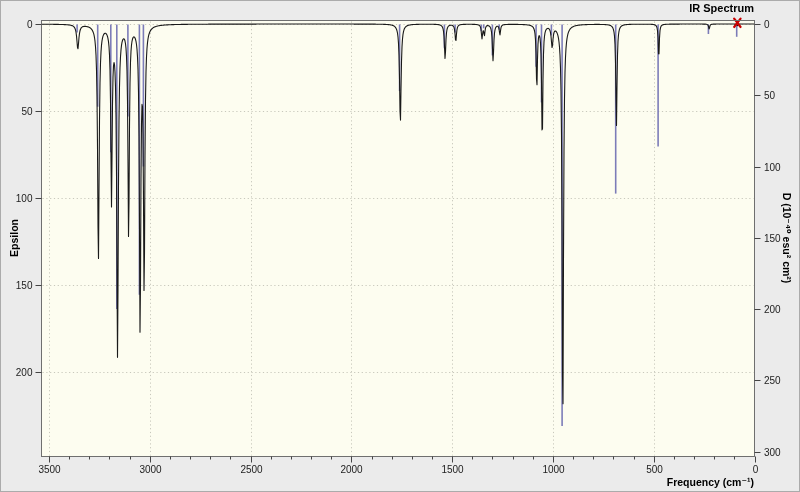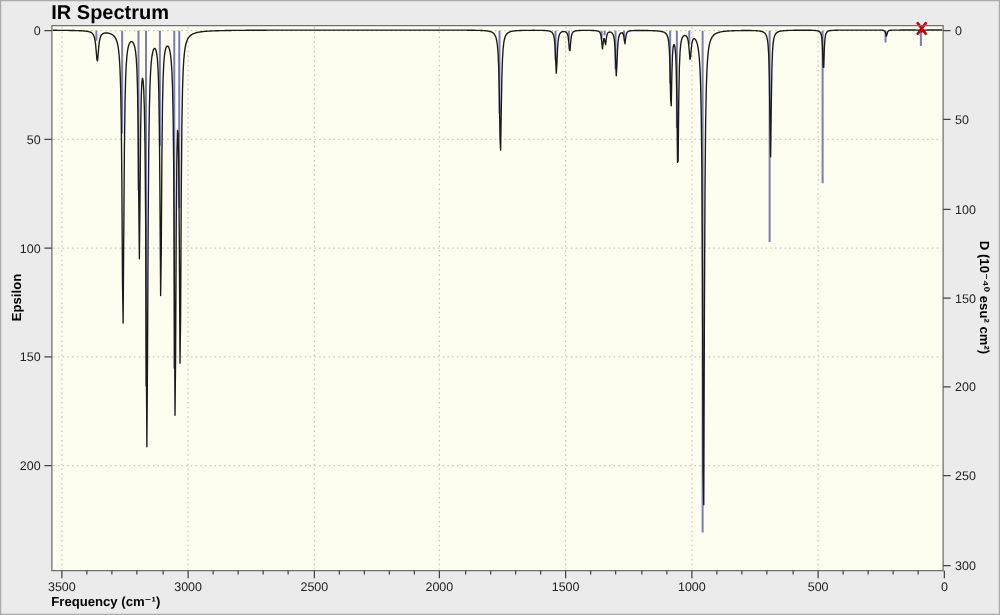--- a/index.html
+++ b/index.html
@@ -7,39 +7,39 @@
   .window{
     position:relative;
     width:800px;height:492px;
     background:#EBEBEB;
     border:1px solid #ABABAB;
     box-sizing:border-box;
     overflow:hidden;
   }
   .chart-title{
     position:absolute;left:40px;top:1px;width:713px;
-    text-align:left;
-    font-size:16px;font-weight:bold;color:#000;
+    text-align:right;
+    font-size:11px;font-weight:bold;color:#000;
     white-space:nowrap;
   }
   .ylabel-left{
     position:absolute;left:13px;top:237px;
     transform:translate(-50%,-50%) rotate(-90deg);
     font-size:10.5px;font-weight:bold;color:#000;
     white-space:nowrap;
   }
   .ylabel-right{
     position:absolute;left:786px;top:237px;
     transform:translate(-50%,-50%) rotate(90deg);
     font-size:10.5px;font-weight:bold;color:#000;
     white-space:nowrap;
   }
   .xlabel{
     position:absolute;left:40px;top:475px;width:713px;
-    text-align:left;
+    text-align:right;
     font-size:10.5px;font-weight:bold;color:#000;
     white-space:nowrap;
   }
   svg text{
     font-family:"Liberation Sans","DejaVu Sans",sans-serif;
     font-size:10px;fill:#222;
   }
 </style>
 </head>
 <body>

